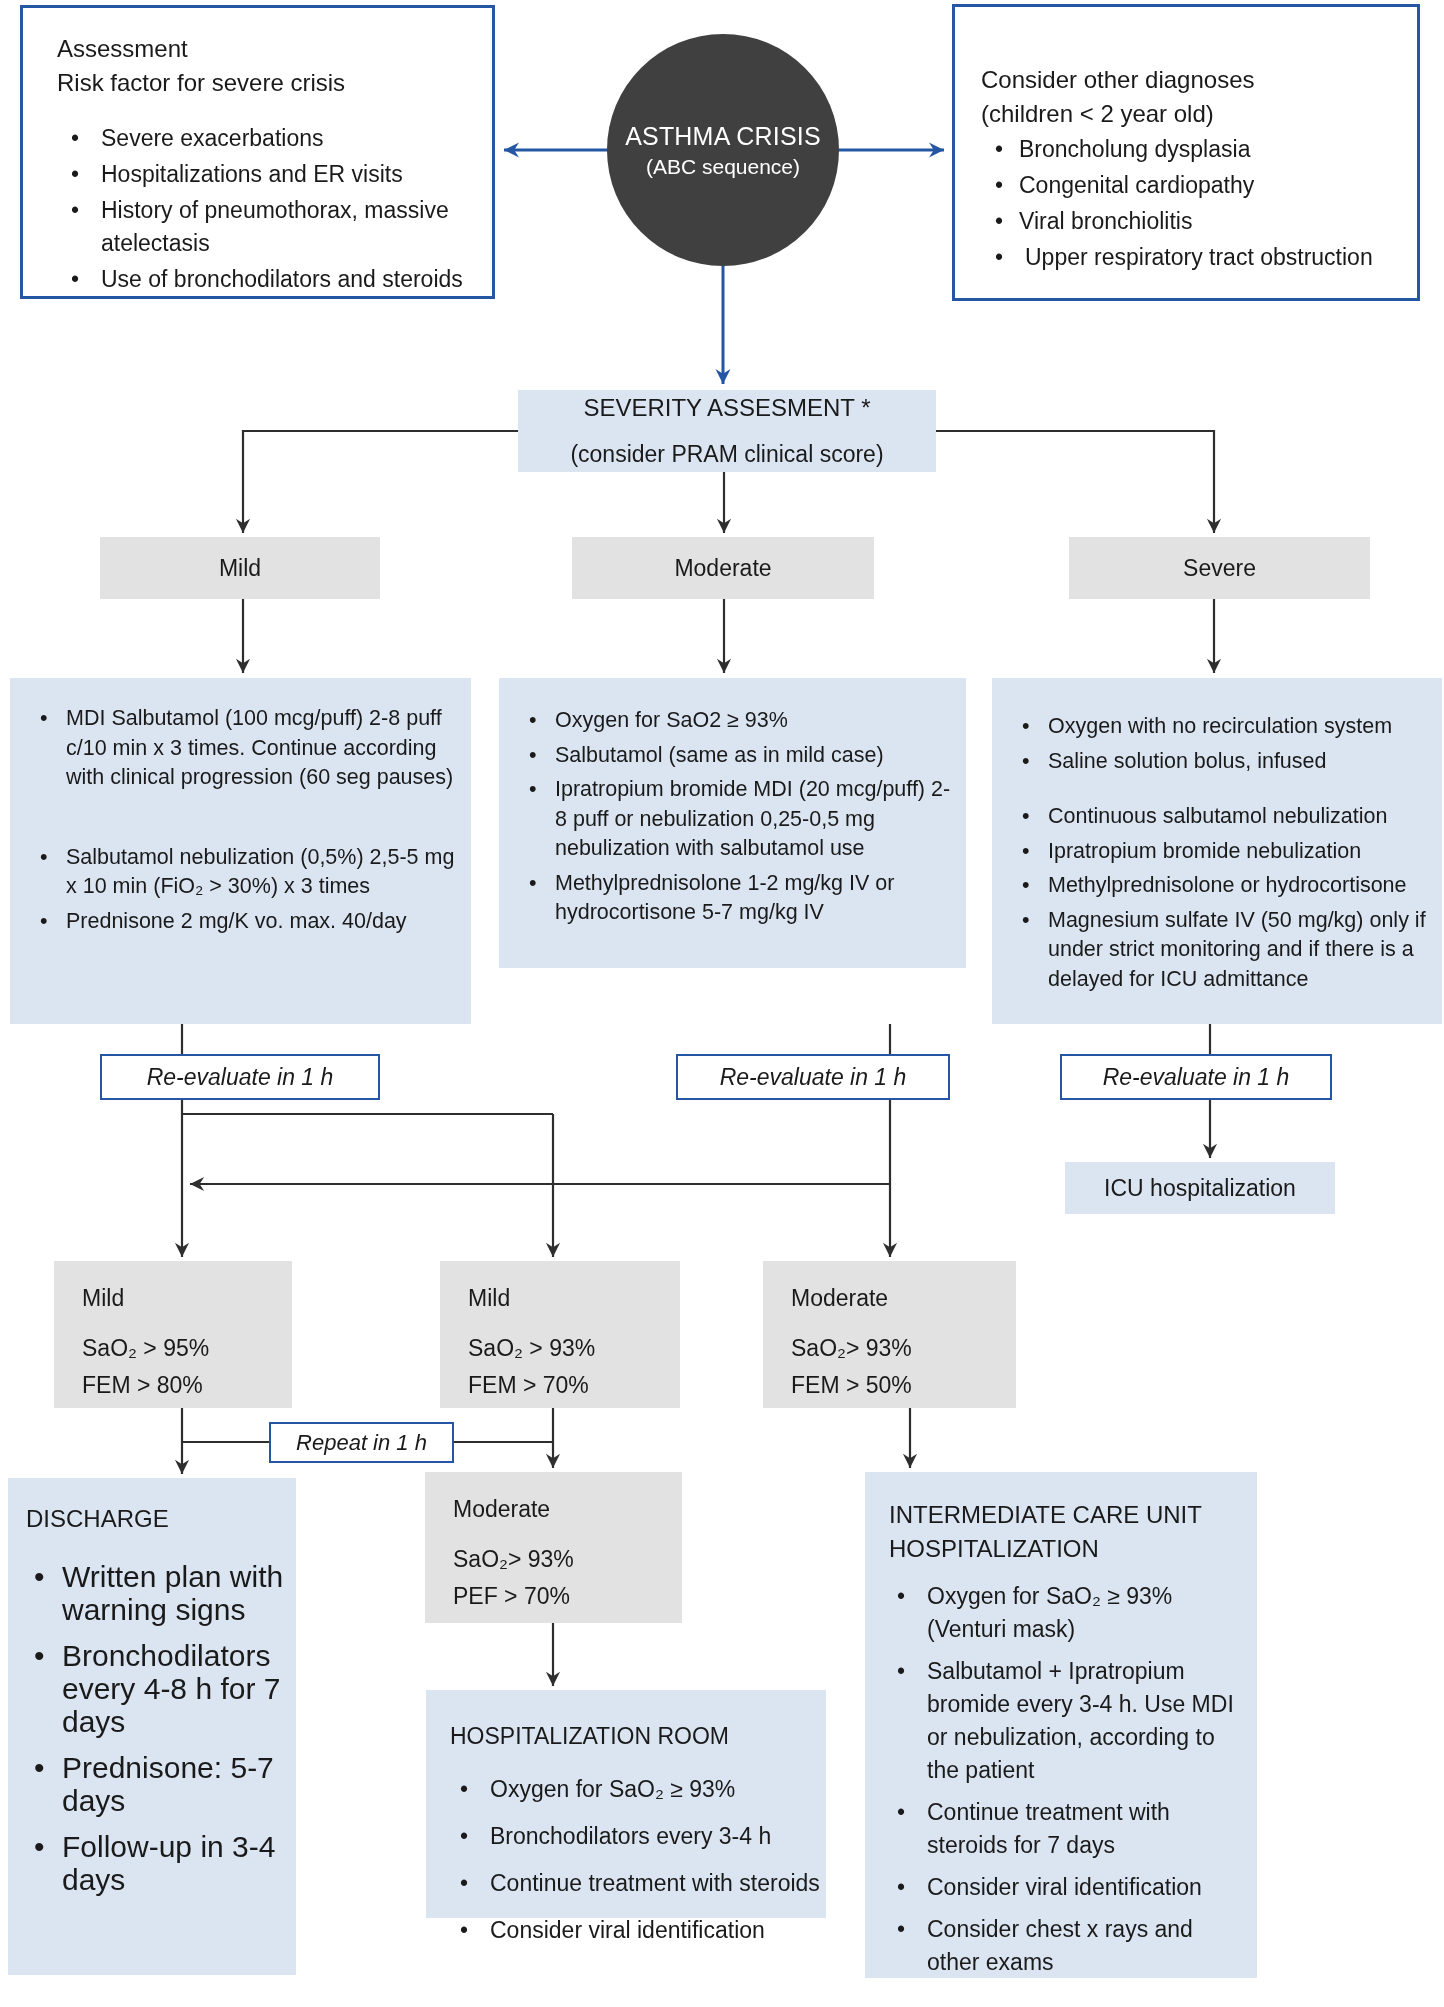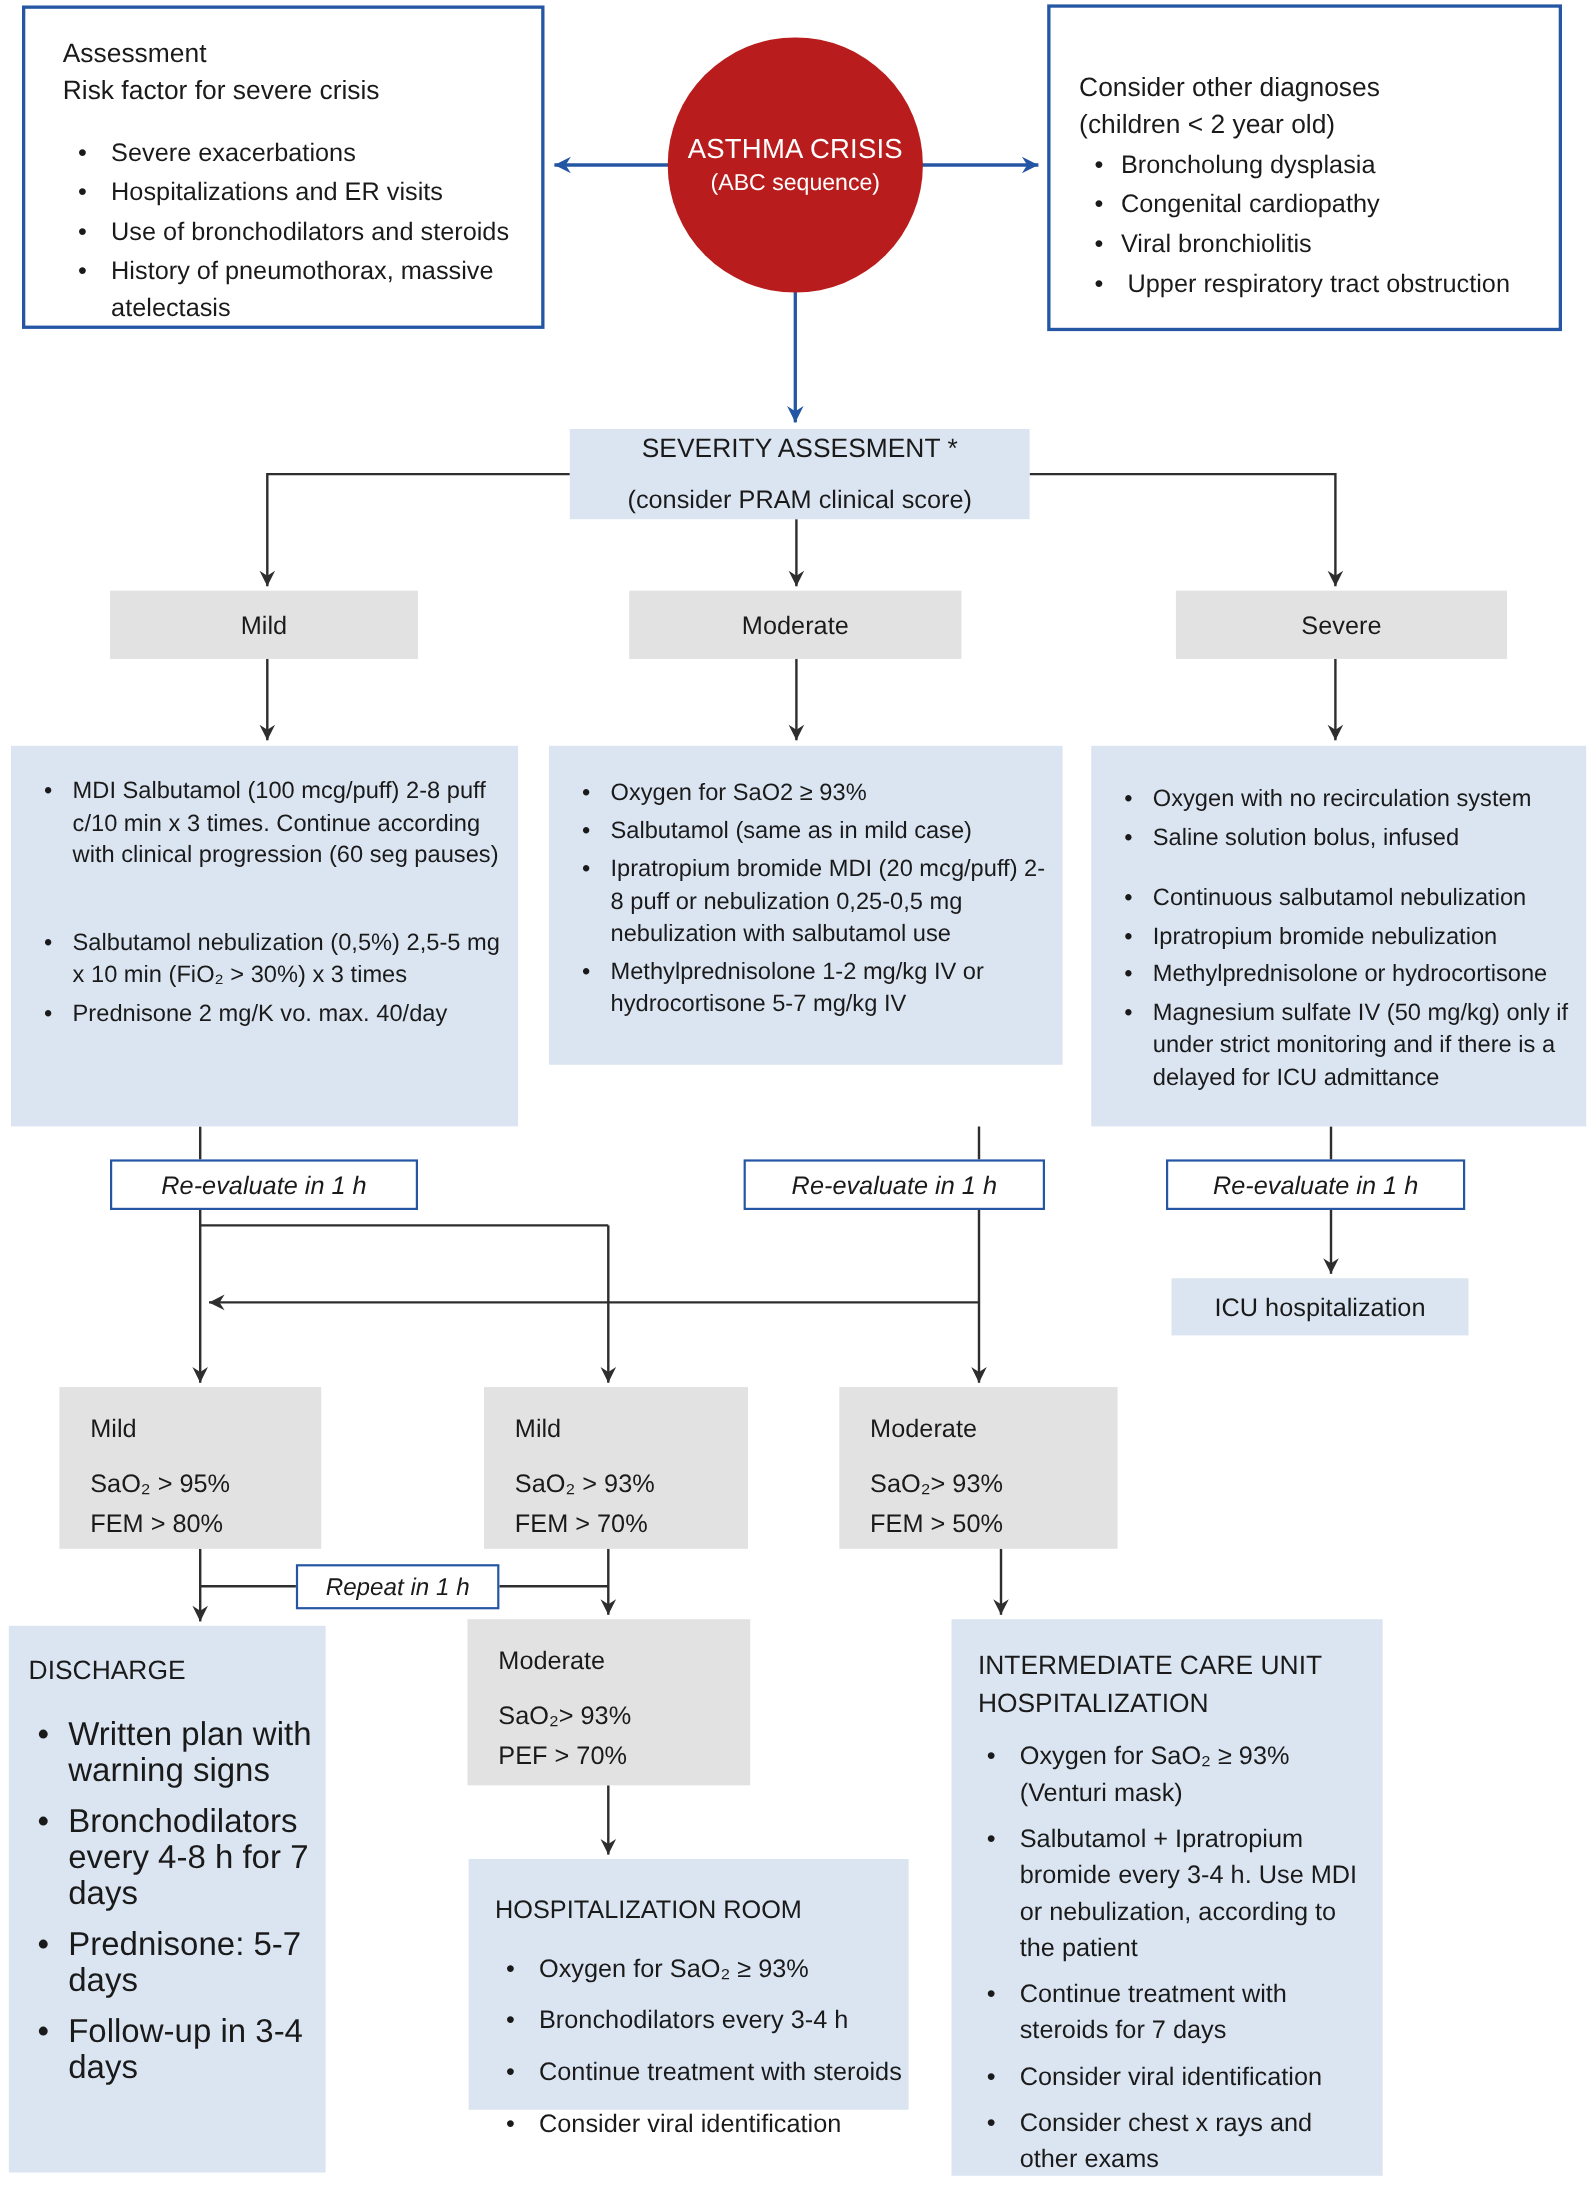--- a/index.html
+++ b/index.html
@@ -5,21 +5,21 @@
   * { box-sizing: border-box; margin: 0; padding: 0; }
   html, body { background: #ffffff; }
   body { font-family: "Liberation Sans", "DejaVu Sans", sans-serif; color: #1a1a1a; }
   .canvas { position: relative; width: 1444px; height: 2007px; background: #fff; overflow: hidden; }
   svg.connectors { position: absolute; left: 0; top: 0; z-index: 0; }
   .box { position: absolute; z-index: 1; }
   .bordered { background: #ffffff; border: 3px solid #2456a4; }
   .bluefill { background: #dbe5f2; }
   .grayfill { background: #e2e2e2; }
   .circle {
-    position: absolute; z-index: 1; border-radius: 50%; background: #b91c1c;
+    position: absolute; z-index: 1; border-radius: 50%; background: #404040;
     display: flex; flex-direction: column; align-items: center; justify-content: center;
     color: #ffffff; text-align: center;
   }
   .circle .t1 { font-size: 25px; letter-spacing: 0.2px; }
   .circle .t2 { font-size: 21px; margin-top: 4px; }
   .center-flex { display: flex; flex-direction: column; align-items: center; justify-content: center; text-align: center; }
   .hdr-label { font-size: 23px; }
   .title24 { font-size: 24px; line-height: 34px; }
   .title23 { font-size: 23px; line-height: 33px; }
   ul.blist { list-style: none; }
@@ -89,22 +89,22 @@
     <path d="M 910 1408 L 910 1468" stroke="#2e2e2e" stroke-width="2.2" fill="none" marker-end="url(#mblack)"></path>
     <path d="M 553 1623 L 553 1686" stroke="#2e2e2e" stroke-width="2.2" fill="none" marker-end="url(#mblack)"></path>
   </svg>
 
   <div class="box bordered assessment-pad" style="left:20px; top:5px; width:475px; height:294px;">
     <div class="title24">Assessment</div>
     <div class="title24">Risk factor for severe crisis</div>
     <ul class="blist" style="margin-top:22px;">
       <li>Severe exacerbations</li>
       <li>Hospitalizations and ER visits</li>
+      <li>History of pneumothorax, massive atelectasis</li>
       <li>Use of bronchodilators and steroids</li>
-      <li>History of pneumothorax, massive atelectasis</li>
     </ul>
   </div>
 
   <div class="circle" style="left:607px; top:34px; width:232px; height:232px;">
     <div class="t1">ASTHMA CRISIS</div>
     <div class="t2">(ABC sequence)</div>
   </div>
 
   <div class="box bordered diagnoses-pad" style="left:952px; top:4px; width:468px; height:297px;">
     <div class="title24">Consider other diagnoses</div>

